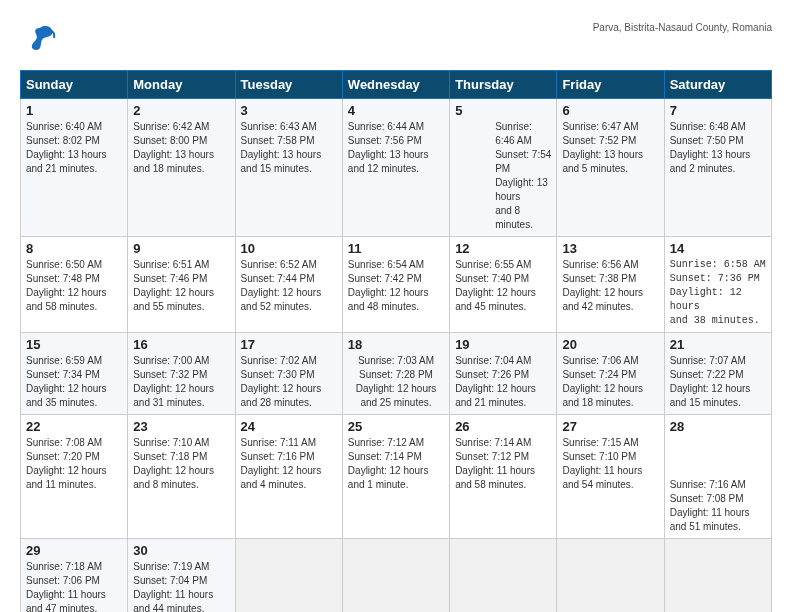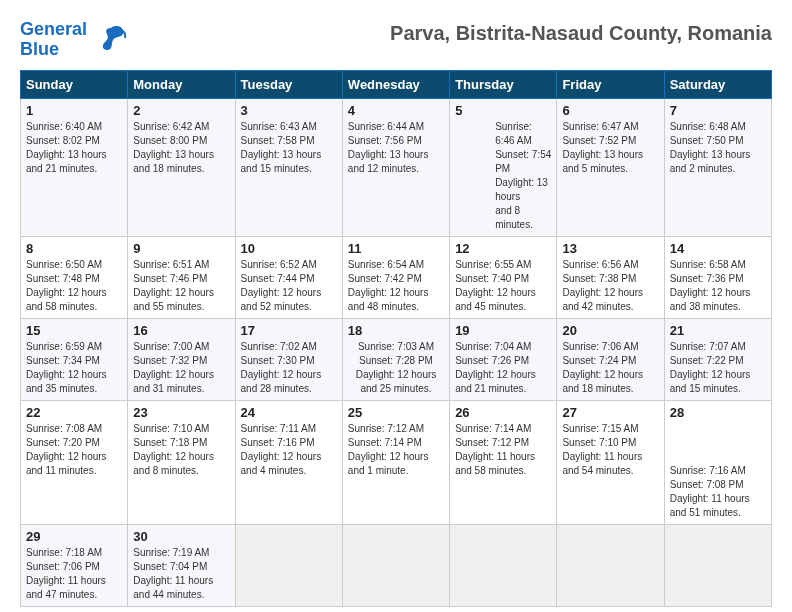--- a/index.html
+++ b/index.html
@@ -33,24 +33,23 @@
     .title-block {
       text-align: right;
     }
     .month-title {
       font-size: 38px;
       font-weight: bold;
       color: #222;
       line-height: 1.1;
     }
     .location {
-      font-size: 20px;
+      font-size: 10px;
       color: #555;
       margin-top: 2px;
-      font-weight: bold;
     }
     table {
       width: 100%;
       border-collapse: collapse;
       table-layout: fixed;
     }
     thead tr th {
       background: #0c4a6e;
       color: #fff;
       font-size: 13px;
@@ -89,26 +88,20 @@
       background: #f0f0f0 !important;
     }
   </style>
 </head>
 <body>
 
 <div class="page">
   <div class="header">
     <div class="logo">
       <div class="logo-row">
-        <div>
-          <div style="font-size:18px;font-weight:bold;color:#333;line-height:1.1;">
-            <span style="color:#1a6dbf;">General</span>
-          </div>
-          <div style="font-size:18px;font-weight:bold;color:#1a6dbf;line-height:1.1;">Blue</div>
-        </div>
         <div style="color:#1a6dbf;margin-left:2px;">
           <svg width="36" height="36" viewBox="0 0 36 36">
             <path d="M18 8 C22 4, 32 6, 30 14 C28 18, 22 16, 20 20 C18 24, 20 30, 14 30 C10 30, 8 26, 12 22 C14 20, 16 18, 14 14 C12 10, 14 8, 18 8Z" fill="#1a6dbf"></path>
             <path d="M20 12 C24 8, 34 10, 32 18" stroke="#1a6dbf" stroke-width="2" fill="none"></path>
           </svg>
         </div>
       </div>
     </div>
     <div class="title-block">
       <div class="location">Parva, Bistrita-Nasaud County, Romania</div>
@@ -217,21 +210,21 @@
           </td>
           <td>
             <span class="day-num">13</span>
             <div class="day-info" style="white-space: pre-line;">Sunrise: 6:56 AM
 Sunset: 7:38 PM
 Daylight: 12 hours
 and 42 minutes.</div>
           </td>
           <td>
             <span class="day-num">14</span>
-            <div class="day-info" style="white-space: pre-line;">Sunrise: 6:58 AM
+            <div class="day-info" style="white-space: pre-line; font-family: Liberation Mono, monospace;">Sunrise: 6:58 AM
 Sunset: 7:36 PM
 Daylight: 12 hours
 and 38 minutes.</div>
           </td>
         </tr>
         <tr>
           <td>
             <span class="day-num">15</span>
             <div class="day-info" style="white-space: pre-line;">Sunrise: 6:59 AM
 Sunset: 7:34 PM

